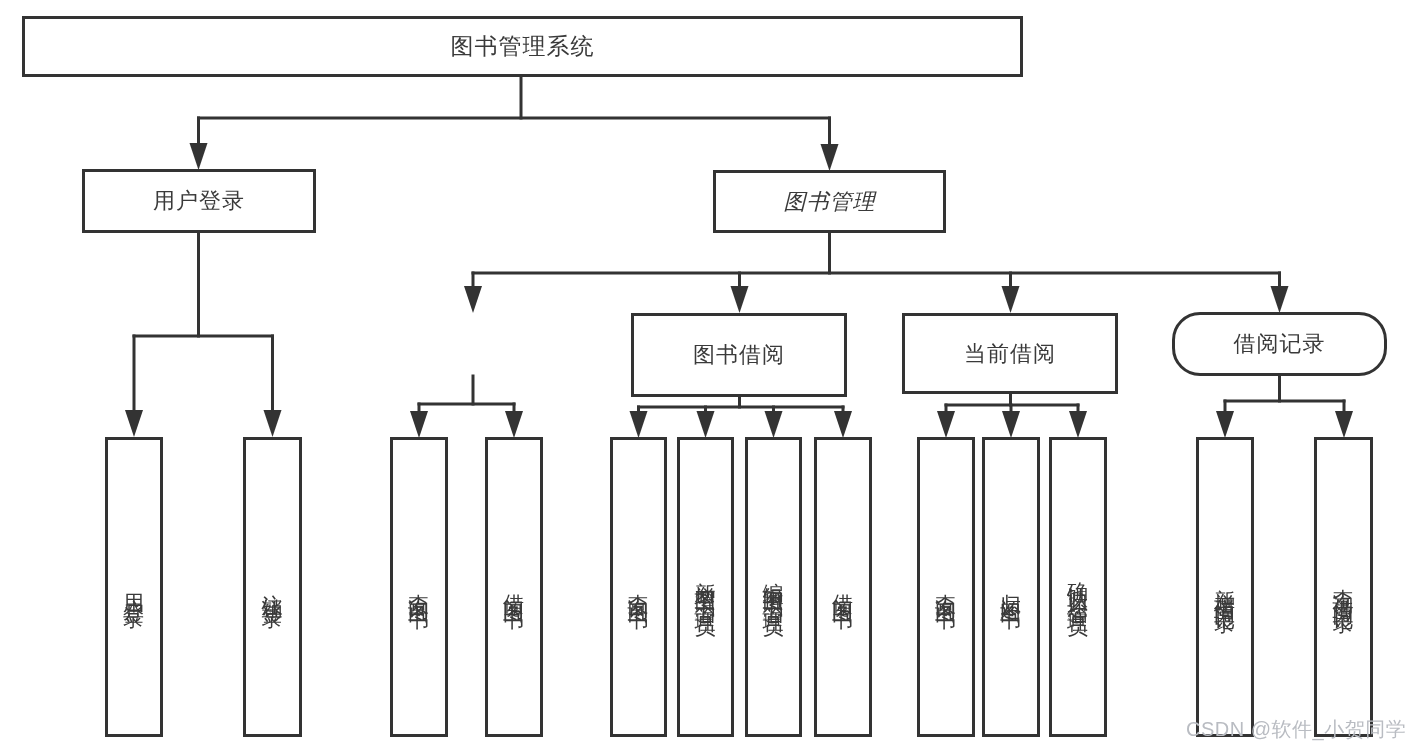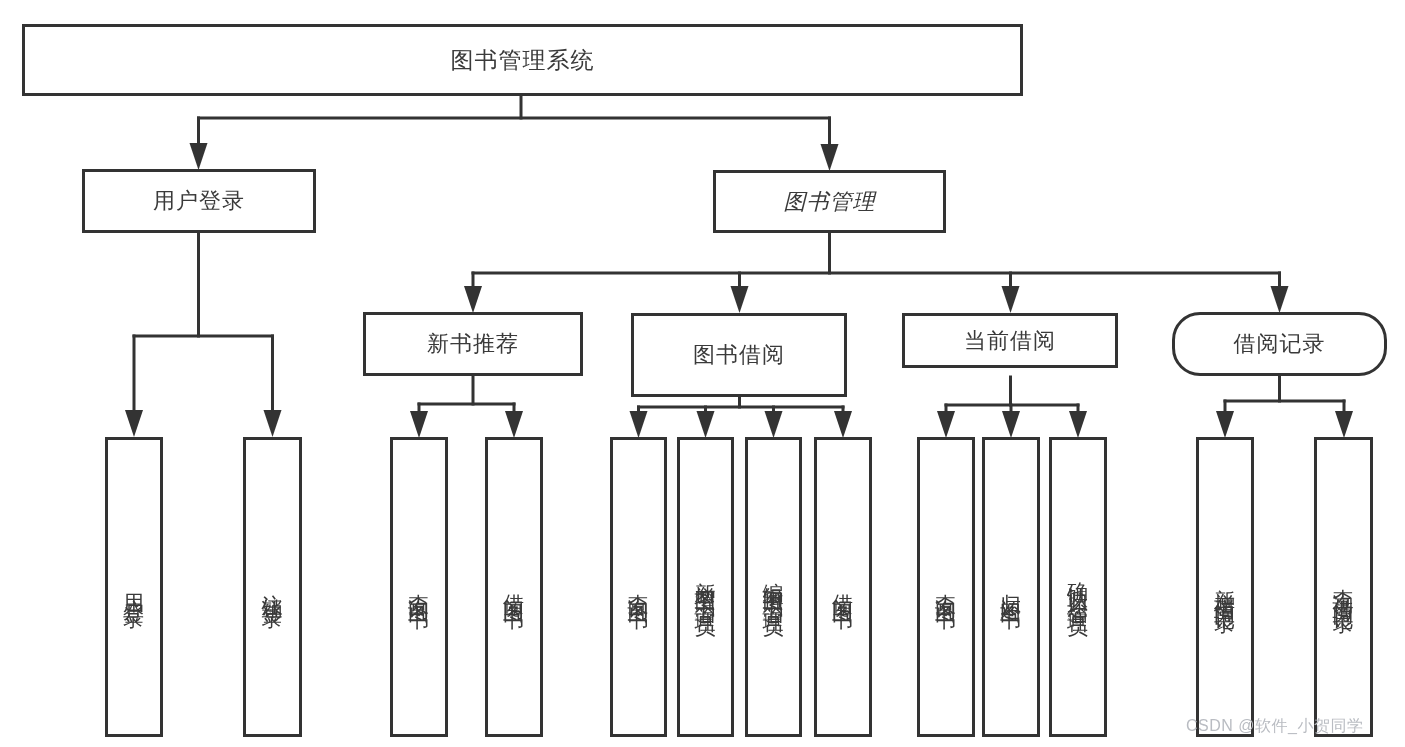--- a/index.html
+++ b/index.html
@@ -68,21 +68,21 @@
     font-size: 21px;
     letter-spacing: 5px;
     line-height: 1;
     color: var(--text-color);
     white-space: nowrap;
   }
   .watermark {
     position: absolute;
     left: 1186px;
     top: 716px;
-    font-size: 16px;
+    font-size: 20px;
     color: var(--watermark-color);
     z-index: 3;
     white-space: nowrap;
     letter-spacing: 0.5px;
   }
 </style>
 </head>
 <body>
 
 <div class="canvas">
@@ -156,28 +156,27 @@
     <g>
       <line x1="1279.5" y1="376" x2="1279.5" y2="401"></line>
       <line x1="1225" y1="401" x2="1344" y2="401"></line>
       <line x1="1225" y1="401" x2="1225" y2="413"></line>
       <path d="M1216,411 L1234,411 L1225,438 Z"></path>
       <line x1="1344" y1="401" x2="1344" y2="413"></line>
       <path d="M1335,411 L1353,411 L1344,438 Z"></path>
     </g>
   </svg>
 
-  <div class="node lv1" style="left:22px; top:24px; width:1001px; height:72px;">图书管理系统</div>
+  <div class="node lv1" style="left:22px; top:16px; width:1001px; height:61px;">图书管理系统</div>
 
   <div class="node lv2" style="left:82px; top:169px; width:234px; height:64px;">用户登录</div>
   <div class="node lv2" style="left:713px; top:170px; width:233px; height:63px;font-style:italic;">图书管理</div>
 
-  <div class="node lv3" style="left:363px; top:312px; width:220px; height:64px;">新书推荐</div>
   <div class="node lv3" style="left:631px; top:313px; width:216px; height:84px;font-family:Liberation Mono, monospace;">图书借阅</div>
-  <div class="node lv3" style="left:902px; top:313px; width:216px; height:55px;">当前借阅</div>
+  <div class="node lv3" style="left:902px; top:313px; width:216px; height:81px;">当前借阅</div>
   <div class="node lv3" style="left:1172px; top:312px; width:215px; height:64px;border-radius:28px;">借阅记录</div>
 
   <div class="leaf" style="left:105px; width:58px;">
     <span class="vtext">用户登录</span>
   </div>
   <div class="leaf" style="left:243px; width:59px;">
     <span class="vtext">注销登录</span>
   </div>
 
   <div class="leaf" style="left:390px; width:58px;">

